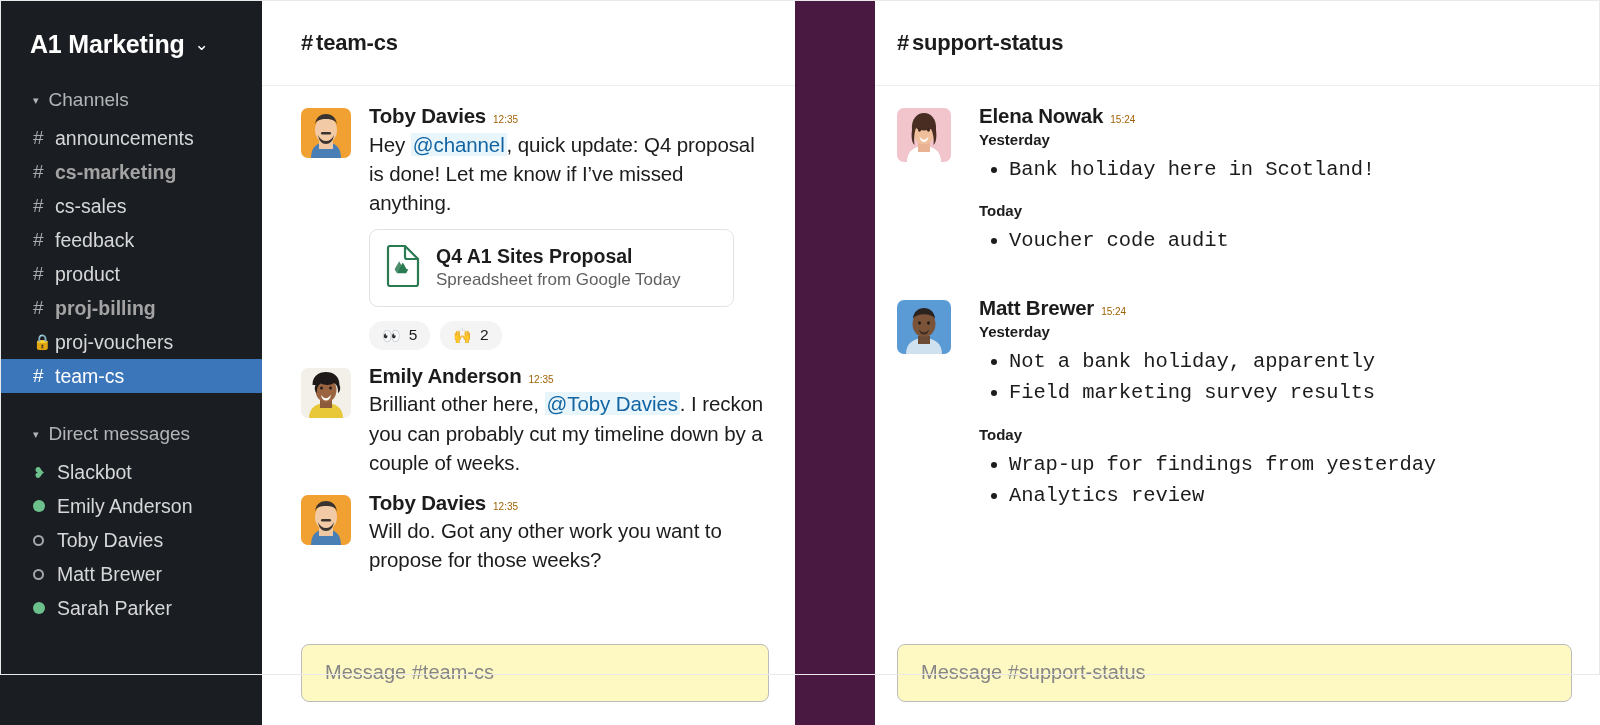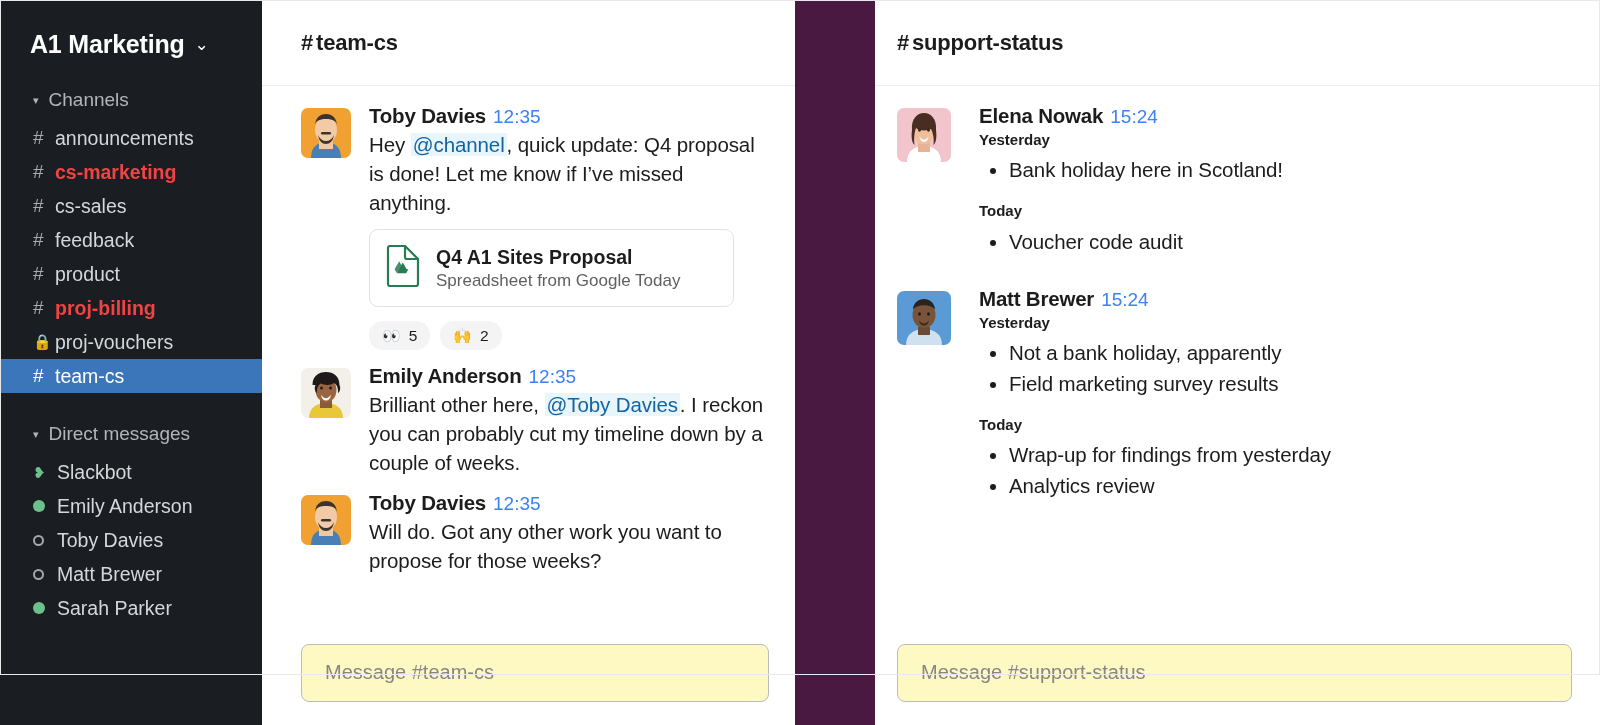--- a/index.html
+++ b/index.html
@@ -36,21 +36,21 @@
     display: flex; align-items: center;
     height: 34px; padding-left: 33px;
     color: #d6d7d8; font-size: 19.5px;
   }
   .ch-row .glyph {
     width: 22px; flex: 0 0 22px;
     color: #a9abae; font-size: 19px;
   }
   .ch-row .glyph.lock { font-size: 15px; }
   .ch-row .lbl { white-space: nowrap; }
-  .ch-row.bold .lbl { font-weight: bold; color: #ef4444; }
+  .ch-row.bold .lbl { font-weight: bold; color: #a3a3a3; }
   .ch-row.active { background: #3b76ba; }
   .ch-row.active .glyph, .ch-row.active .lbl { color: #ffffff; }
 
   .dm-list { margin-top: 10px; }
   .dm-row {
     display: flex; align-items: center;
     height: 34px; padding-left: 33px;
     color: #d6d7d8; font-size: 19.5px;
   }
   .dm-row .pres { width: 24px; flex: 0 0 24px; display:flex; align-items:center; }
@@ -85,33 +85,33 @@
   .avatar {
     width: 50px; height: 50px; flex: 0 0 50px;
     border-radius: 7px; overflow: hidden; margin-top: 4px;
   }
   .panel-right .avatar { width: 54px; height: 54px; flex: 0 0 54px; }
   .msg-body { flex: 1 1 auto; min-width: 0; }
   .msg-head { line-height: 1.15; margin-bottom: 2px; }
   .author {
     font-size: 20.5px; font-weight: bold; color: #1d1c1d; letter-spacing: -0.2px;
   }
-  .time { font-size: 19px; color: #3b82f6; margin-left: 7px; }
+  .time { font-size: 10px; color: #a16207; margin-left: 7px; }
   .text {
     font-size: 20.5px; line-height: 1.42; color: #1d1c1d; letter-spacing: -0.1px;
   }
   .mention {
     color: #1264a3; background: #e8f5fa; border-radius: 0;
     padding: 0 2px;
   }
   .sub-head {
     font-size: 15px; font-weight: bold; color: #1d1c1d; line-height: 1.35;
   }
   .sub-head.spaced { margin-top: 16px; }
-  ul.bullets { margin: 4px 0 0 0; padding-left: 30px; }
+  ul.bullets { margin: 4px 0 0 0; padding-left: 30px; font-family: Liberation Mono, monospace; }
   ul.bullets li {
     font-size: 20.5px; line-height: 1.52; color: #1d1c1d; letter-spacing: -0.1px;
   }
 
   
   .attach {
     margin: 12px 0 0 0; width: 365px;
     border: 1px solid #e2e2e3; border-radius: 9px;
     padding: 15px 16px; display: flex; align-items: center; gap: 16px;
   }
@@ -379,21 +379,21 @@
           <ul class="bullets">
             <li>Bank holiday here in Scotland!</li>
           </ul>
           <div class="sub-head spaced">Today</div>
           <ul class="bullets">
             <li>Voucher code audit</li>
           </ul>
         </div>
       </div>
 
-      <div class="msg" style="margin-top:30px;">
+      <div class="msg" style="margin-top:40px;">
         <div class="avatar">
           <svg viewBox="0 0 54 54" width="54" height="54" aria-hidden="true">
             <rect width="54" height="54" fill="#5b9bd5"></rect>
             <path d="M9 54c0-11 8-16 18-16s18 5 18 16z" fill="#cfe0ef"></path>
             <path d="M21 36h12v8H21z" fill="#6b4b35"></path>
             <ellipse cx="27" cy="24" rx="11.5" ry="13" fill="#7a5339"></ellipse>
             <path d="M15.8 18.5c1-7 5.5-10.5 11.2-10.5s10.2 3.5 11.2 10.5c-3-3-6.5-4.2-11.2-4.2s-8.2 1.2-11.2 4.2z" fill="#2b2320"></path>
             <ellipse cx="22.5" cy="23" rx="1.5" ry="1.7" fill="#241c18"></ellipse>
             <ellipse cx="31.5" cy="23" rx="1.5" ry="1.7" fill="#241c18"></ellipse>
             <path d="M22 29.5c1.7 2 3.2 2.9 5 2.9s3.3-.9 5-2.9c-.6 3.4-2.3 5-5 5s-4.4-1.6-5-5z" fill="#3d2a1e"></path>

